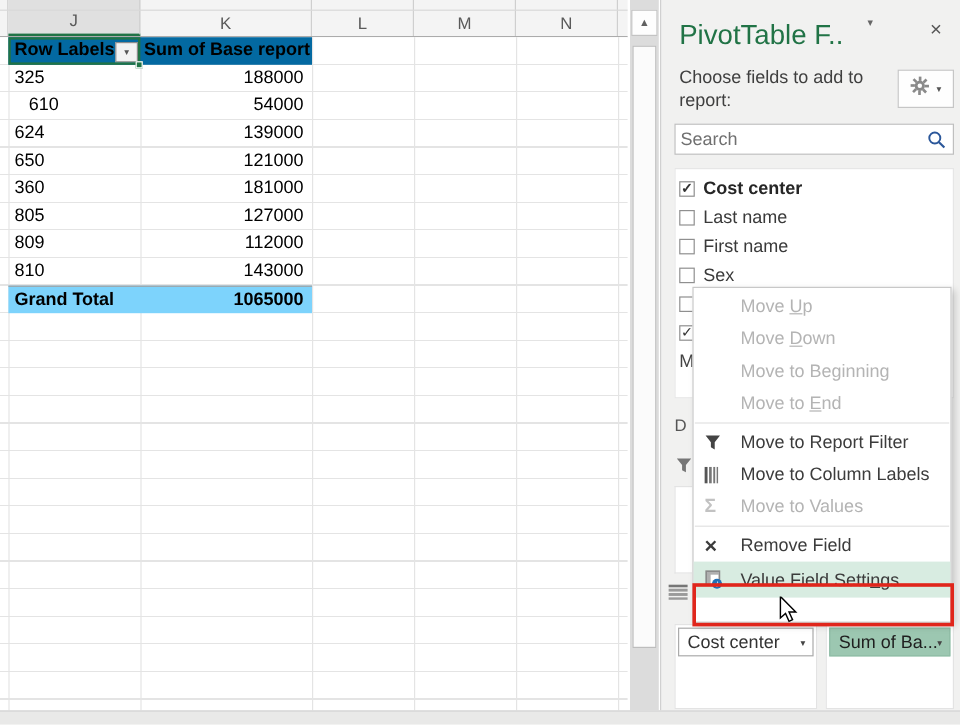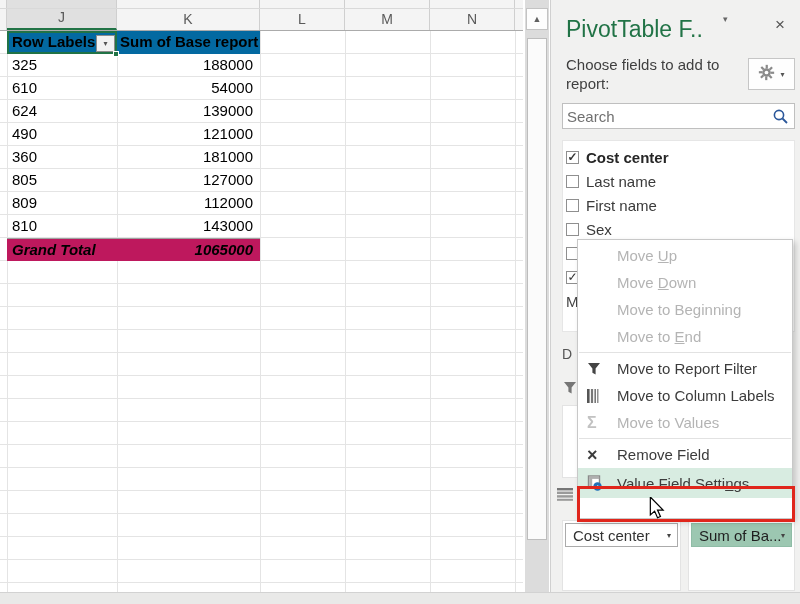--- a/index.html
+++ b/index.html
@@ -16,21 +16,21 @@
   .hlines { position:absolute; left:0; top:31px; width:523px; height:561px;
     background:repeating-linear-gradient(to bottom, #FFFFFF 0px, #FFFFFF 22px, #E4E4E4 22px, #E4E4E4 23px); }
   .vline { position:absolute; top:31px; width:1px; height:561px; background:#E4E4E4; }
 
   .pivot { position:absolute; left:7px; top:31px; width:253px; }
   .prow { position:absolute; left:0; display:flex; width:253px; height:23px; font-size:15px; color:#000; }
   .pcell-j { width:110px; padding:2px 5px; overflow:hidden; white-space:nowrap; }
   .pcell-k { width:143px; padding:2px 7px; text-align:right; overflow:hidden; white-space:nowrap; }
   .phdr { background:#0369a1; font-weight:bold; }
   .phdr .pcell-k { text-align:left; padding-left:3px; }
-  .ptotal { background:#be185d; font-weight:bold; border-top:1px solid #A0A0A0;font-style:italic; }
+  .ptotal { background:#7dd3fc; font-weight:bold; border-top:1px solid #A0A0A0; }
   .sel-border { position:absolute; left:0; top:0; width:110px; height:23px; border:2px solid #217346; pointer-events:none; }
   .fill-handle { position:absolute; left:106px; top:20px; width:6px; height:6px; background:#217346; border:1px solid #fff; }
   .rl-drop { position:absolute; left:89px; top:4px; width:19px; height:17px; background:#F2F2F2; border:1px solid #8C8C8C; font-size:8px; color:#555; display:flex; align-items:center; justify-content:center; }
 
   
   .vscroll { position:absolute; left:525px; top:0; width:24px; height:592px; background:#DCDCDC; }
   .vs-btn { position:absolute; left:1px; top:8px; width:22px; height:22px; background:#FDFDFD; border:1px solid #C3C3C3; display:flex; align-items:center; justify-content:center; font-size:9px; color:#606060; }
   .vs-thumb { position:absolute; left:2px; top:38px; width:20px; height:502px; background:#FBFBFB; border:1px solid #BDBDBD; }
 
   
@@ -100,30 +100,30 @@
     <div class="vline" style="left:515px"></div>
     <div class="pivot" id="pivot">
         <div class="prow phdr" style="top: 0px;">
           <div class="pcell-j">Row Labels</div>
           <div class="pcell-k">Sum of Base report</div>
         </div>
         <div class="prow " style="top: 23px;">
           <div class="pcell-j">325</div>
           <div class="pcell-k">188000</div>
         </div>
-        <div class="prow " style="top: 46px;">
+        <div class="prow " style="top: 46px; padding-left: 12px;">
           <div class="pcell-j">610</div>
           <div class="pcell-k">54000</div>
         </div>
         <div class="prow " style="top: 69px;">
           <div class="pcell-j">624</div>
           <div class="pcell-k">139000</div>
         </div>
         <div class="prow " style="top: 92px;">
-          <div class="pcell-j">490</div>
+          <div class="pcell-j">650</div>
           <div class="pcell-k">121000</div>
         </div>
         <div class="prow " style="top: 115px;">
           <div class="pcell-j">360</div>
           <div class="pcell-k">181000</div>
         </div>
         <div class="prow " style="top: 138px;">
           <div class="pcell-j">805</div>
           <div class="pcell-k">127000</div>
         </div>

